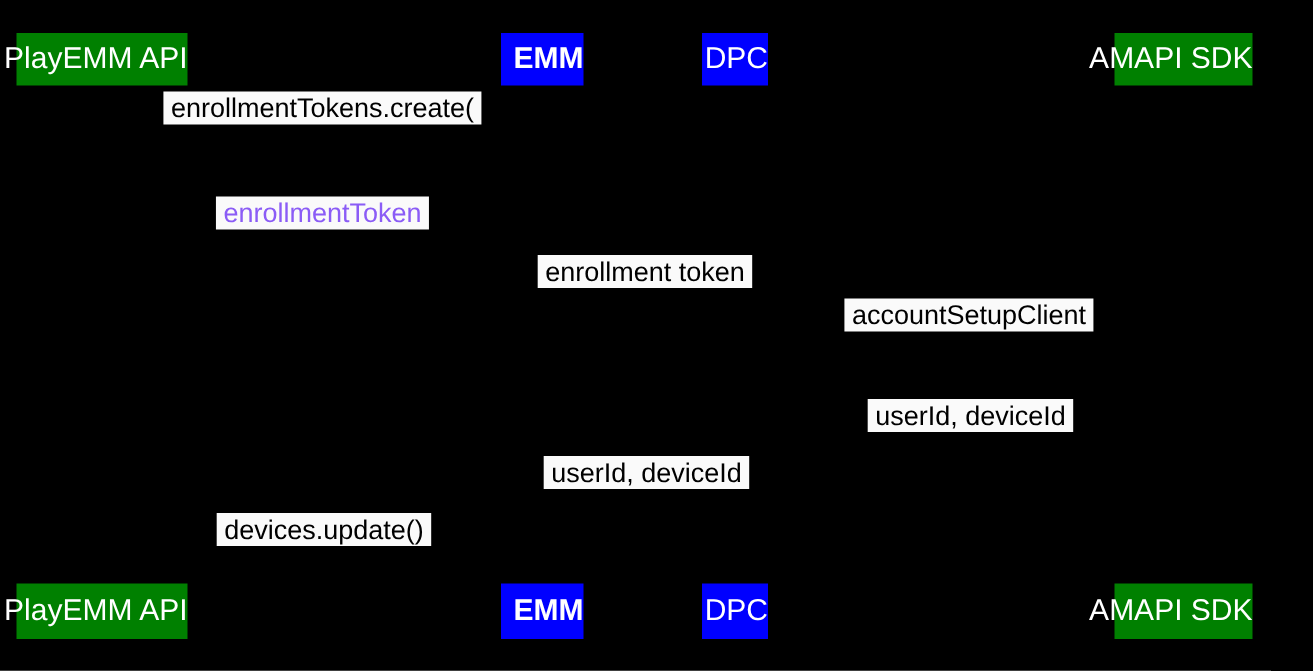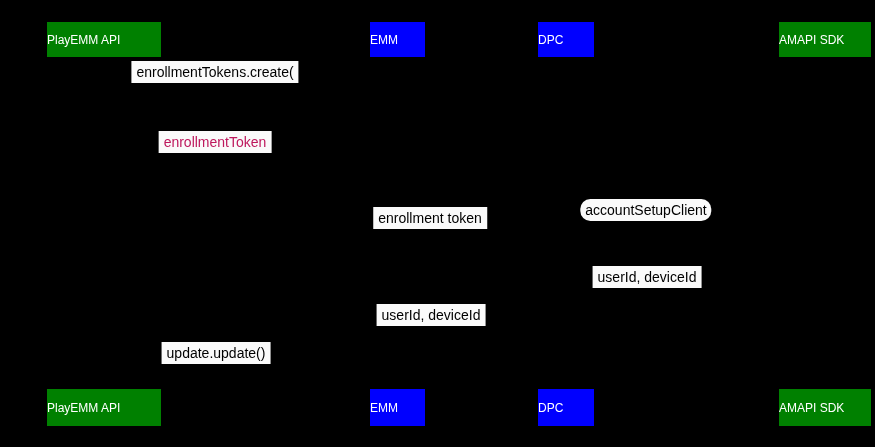--- a/index.html
+++ b/index.html
@@ -11,38 +11,37 @@
     position: relative;
     width: 875px;
     height: 447px;
     background: #000000;
     overflow: hidden;
   }
   .actor {
     position: absolute;
     display: flex;
     align-items: center;
-    justify-content: flex-start;
-    font-size: 12px;
+    justify-content: flex-end;
+    font-size: 20px;
     color: #ffffff;
     white-space: nowrap;
-    margin-left: 36px;
   }
   .actor.top    { top: 22px;  height: 35px; }
   .actor.bottom { top: 389px; height: 37px; }
   .actor.playemm { left: 11px;  width: 114px; }
-  .actor.emm     { left: 334px; width: 55px;  }
-  .actor.dpc     { left: 502px; width: 56px;  }
+  .actor.emm     { left: 334px; width: 55px; font-weight: bold;  }
+  .actor.dpc     { left: 468px; width: 44px;  }
   .actor.amapi   { left: 743px; width: 92px;  }
   .msg {
     position: absolute;
     transform: translateX(-50%);
     background: #fafafa;
     color: #000000;
-    font-size: 14px;
+    font-size: 18px;
     line-height: 20px;
     padding: 1px 5px;
     text-align: center;
     white-space: nowrap;
   }
   .msg span { display: block; }
   .m1 { left: 215px; top: 61px;  }
   .m2 { left: 215px; top: 131px; }
   .m3 { left: 430px; top: 170px; }
   .m4 { left: 646px; top: 199px; }
@@ -64,37 +63,37 @@
   <div class="actor top dpc" style="background: rgb(0, 0, 255); color: rgb(255, 255, 255);">
     <span>DPC</span>
   </div>
   <div class="actor top amapi" style="background: rgb(0, 128, 0); color: rgb(255, 255, 255);">
     <span>AMAPI SDK</span>
   </div>
 
   <div class="msg m1" style="background: rgb(250, 250, 250); color: rgb(0, 0, 0);">
     <span>enrollmentTokens.create(</span>
   </div>
-  <div class="msg m2" style="background: rgb(250, 250, 250); color: #be185d;">
+  <div class="msg m2" style="background: rgb(250, 250, 250); color: #8b5cf6;">
     <span>enrollmentToken</span>
   </div>
-  <div class="msg m3" style="background: rgb(250, 250, 250); color: rgb(0, 0, 0); margin-top: 37px;">
+  <div class="msg m3" style="background: rgb(250, 250, 250); color: rgb(0, 0, 0);">
     <span>enrollment token</span>
   </div>
-  <div class="msg m4" style="background: rgb(250, 250, 250); color: rgb(0, 0, 0); border-radius: 10px;">
+  <div class="msg m4" style="background: rgb(250, 250, 250); color: rgb(0, 0, 0);">
     <span>accountSetupClient</span>
   </div>
   <div class="msg m5" style="background: rgb(250, 250, 250); color: rgb(0, 0, 0);">
     <span>userId, deviceId</span>
   </div>
   <div class="msg m6" style="background: rgb(250, 250, 250); color: rgb(0, 0, 0);">
     <span>userId, deviceId</span>
   </div>
   <div class="msg m7" style="background: rgb(250, 250, 250); color: rgb(0, 0, 0);">
-    <span>update.update()</span>
+    <span>devices.update()</span>
   </div>
 
   <div class="actor bottom playemm" style="background: rgb(0, 128, 0); color: rgb(255, 255, 255);">
     <span>PlayEMM API</span>
   </div>
   <div class="actor bottom emm" style="background: rgb(0, 0, 255); color: rgb(255, 255, 255);">
     <span>EMM</span>
   </div>
   <div class="actor bottom dpc" style="background: rgb(0, 0, 255); color: rgb(255, 255, 255);">
     <span>DPC</span>

